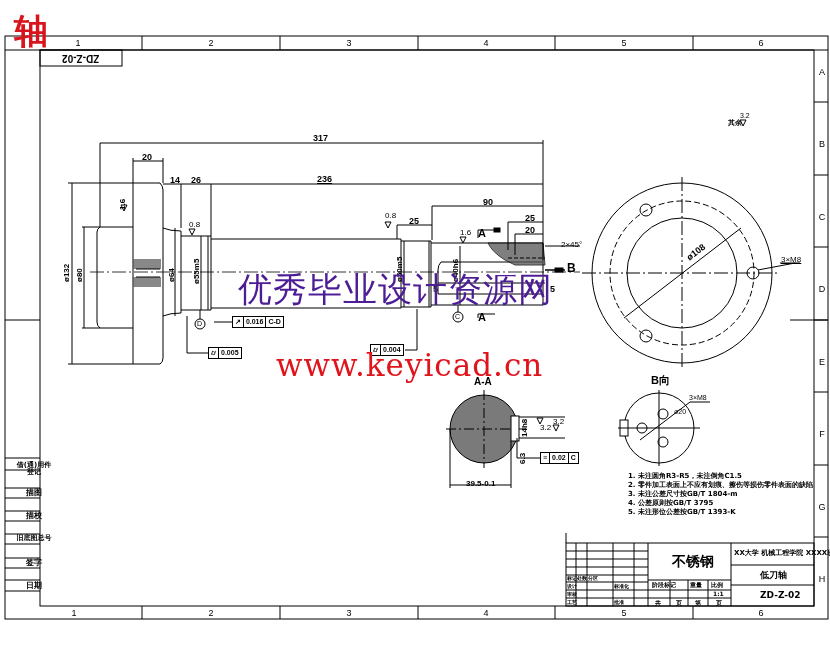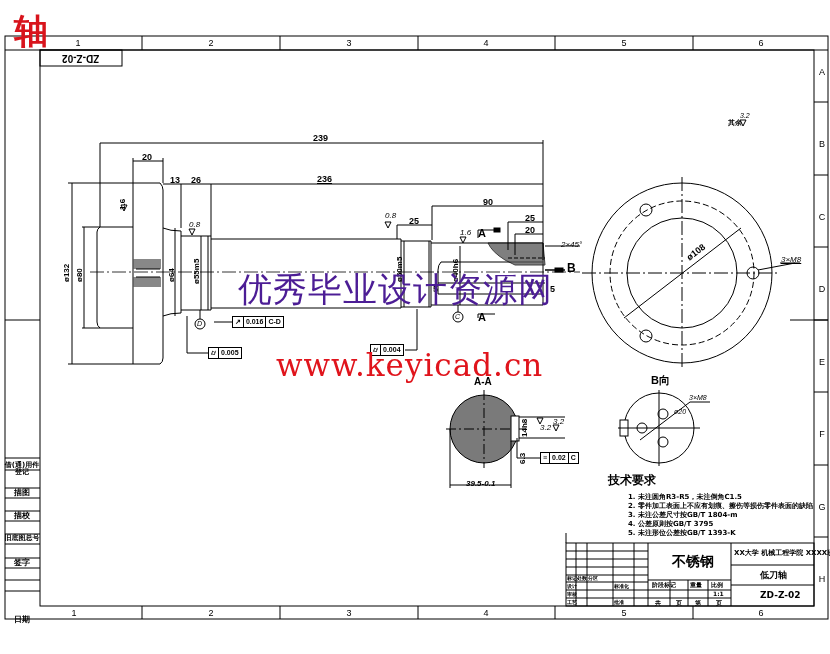--- a/index.html
+++ b/index.html
@@ -1,32 +1,32 @@
 <!DOCTYPE html>
 <html><head>
 <meta charset="utf-8">
 <style>
   html, body { margin: 0; padding: 0; background: #ffffff; }
   body { width: 830px; height: 654px; position: relative; overflow: hidden; font-family: "Liberation Sans", sans-serif; }
   #drawing { position: absolute; left: 0; top: 0; width: 830px; height: 654px; }
   .title-char { position: absolute; left: 14px; top: 14px; font-family: "DejaVu Serif", serif; font-size: 34px; color: #d8141c; font-weight: bold; line-height: 1; }
   .wm1 { position: absolute; left: 238px; top: 272px; font-family: "DejaVu Serif", serif; font-size: 34px; color: #4c1d95; letter-spacing: 1px; white-space: nowrap; line-height: 1; }
   .wm2 { position: absolute; left: 276px; top: 350px; font-family: "DejaVu Serif", serif; font-size: 31px; color: #e0141c; letter-spacing: 1px; white-space: nowrap; line-height: 1; }
-  .lbl { position: absolute; font-family: "Liberation Sans", sans-serif; font-size: 8px; color: #000; white-space: nowrap; line-height: 1; font-style: italic; }
+  .lbl { position: absolute; font-family: "Liberation Sans", sans-serif; font-size: 8px; color: #000; white-space: nowrap; line-height: 1; }
   .lblb { position: absolute; font-family: "Liberation Sans", sans-serif; font-size: 9px; font-weight: bold; color: #000; white-space: nowrap; line-height: 1; }
   .zone { position: absolute; font-family: "Liberation Sans", sans-serif; font-size: 9px; color: #000; text-align: center; line-height: 1; }
   .vtxt { position: absolute; font-family: "Liberation Sans", sans-serif; font-size: 8px; font-weight: bold; color: #000; transform: rotate(-90deg); transform-origin: left top; white-space: nowrap; line-height: 1; }
   .gdt { position: absolute; display: flex; border: 1px solid #000; font-family: "Liberation Sans", sans-serif; font-size: 7px; font-weight: bold; height: 10px; line-height: 10px; background: #fff; }
   .gdt span { border-right: 1px solid #000; padding: 0 2px; }
   .gdt span:last-child { border-right: none; }
   .tech { position: absolute; left: 608px; top: 472px; font-family: "DejaVu Sans", sans-serif; color: #000; }
   .tech .h { font-size: 12px; font-weight: bold; margin-bottom: 4px; }
   .tech .r { font-size: 7px; font-weight: bold; margin-left: 20px; line-height: 9px; white-space: nowrap; }
   .tb { position: absolute; font-family: "DejaVu Sans", sans-serif; font-weight: bold; color: #000; white-space: nowrap; line-height: 1; }
-  .side-lbl { position: absolute; left: 4px; width: 36px; text-align: center; font-family: "DejaVu Sans", sans-serif; font-size: 8px; font-weight: bold; color: #000; line-height: 1; }
+  .side-lbl { position: absolute; left: 4px; width: 36px; text-align: center; font-family: "DejaVu Sans", sans-serif; font-size: 8px; font-weight: bold; color: #000; line-height: 1; padding-left: 12px; }
 </style>
 </head>
 <body>
 
 <svg id="drawing" viewBox="0 0 830 654" xmlns="http://www.w3.org/2000/svg">
   <g stroke="#000" fill="none" stroke-width="1">
 
     <rect x="5" y="36" width="823" height="583"></rect>
 
     <rect x="40" y="50" width="774" height="556"></rect>
@@ -237,24 +237,24 @@
 <div class="zone" style="left:816px;top:140px;width:12px;">B</div>
 <div class="zone" style="left:816px;top:213px;width:12px;">C</div>
 <div class="zone" style="left:816px;top:285px;width:12px;">D</div>
 <div class="zone" style="left:816px;top:358px;width:12px;">E</div>
 <div class="zone" style="left:816px;top:430px;width:12px;">F</div>
 <div class="zone" style="left:816px;top:503px;width:12px;">G</div>
 <div class="zone" style="left:816px;top:575px;width:12px;">H</div>
 
 <div class="lblb" style="left:62px;top:53px;font-size:10px;transform:rotate(180deg);">ZD-Z-02</div>
 
-<div class="lblb" style="left:313px;top:134px;">239</div>
+<div class="lblb" style="left:313px;top:134px;">317</div>
 <div class="lblb" style="left:317px;top:175px;text-decoration:underline;">236</div>
 <div class="lblb" style="left:142px;top:153px;">20</div>
-<div class="lblb" style="left:170px;top:176px;">13</div>
+<div class="lblb" style="left:170px;top:176px;">14</div>
 <div class="lblb" style="left:191px;top:176px;">26</div>
 <div class="lblb" style="left:483px;top:198px;">90</div>
 <div class="lblb" style="left:409px;top:217px;">25</div>
 <div class="lblb" style="left:525px;top:214px;">25</div>
 <div class="lblb" style="left:525px;top:226px;">20</div>
 <div class="lbl" style="left:561px;top:241px;">2×45°</div>
 <div class="vtxt" style="left:63px;top:282px;">ø132</div>
 <div class="vtxt" style="left:76px;top:282px;">ø80</div>
 <div class="vtxt" style="left:168px;top:282px;">ø64</div>
 <div class="vtxt" style="left:193px;top:284px;">ø55m5</div>
@@ -304,21 +304,20 @@
   <span>≡</span>
   <span>0.02</span>
   <span>C</span>
 </div>
 
 <div class="lblb" style="left:651px;top:375px;font-size:11px;">B向</div>
 <div class="lbl" style="left:689px;top:394px;font-size:7px;">3×M8</div>
 <div class="lbl" style="left:674px;top:408px;font-size:7px;">ø20</div>
 
 <div class="tech">
-  <div class="h">技术要求</div>
   <div class="r">1. 未注圆角R3-R5，未注倒角C1.5</div>
   <div class="r">2. 零件加工表面上不应有划痕、擦伤等损伤零件表面的缺陷</div>
   <div class="r">3. 未注公差尺寸按GB/T 1804-m</div>
   <div class="r">4. 公差原则按GB/T 3795</div>
   <div class="r">5. 未注形位公差按GB/T 1393-K</div>
 </div>
 
 <div class="tb" style="left:672px;top:554px;font-size:14px;">不锈钢</div>
 <div class="tb" style="left:734px;top:550px;font-size:7px;">XX大学 机械工程学院 XXXX班</div>
 <div class="tb" style="left:760px;top:571px;font-size:9px;">低刀轴</div>
@@ -338,16 +337,16 @@
 <div class="tb" style="left:655px;top:600px;font-size:6px;">共</div>
 <div class="tb" style="left:676px;top:600px;font-size:6px;">页</div>
 <div class="tb" style="left:695px;top:600px;font-size:6px;">第</div>
 <div class="tb" style="left:716px;top:600px;font-size:6px;">页</div>
 
 <div class="side-lbl" style="top:462px;font-size:7px;">借(通)用件登记</div>
 <div class="side-lbl" style="top:489px;">描图</div>
 <div class="side-lbl" style="top:512px;">描校</div>
 <div class="side-lbl" style="top:535px;font-size:7px;">旧底图总号</div>
 <div class="side-lbl" style="top:559px;">签字</div>
-<div class="side-lbl" style="top:616px;text-align:center;">日期</div>
+<div class="side-lbl" style="top:582px;text-align:center;">日期</div>
 
 <div class="wm1">优秀毕业设计资源网</div>
 <div class="wm2">www.keyicad.cn</div>
 
 </body></html>

